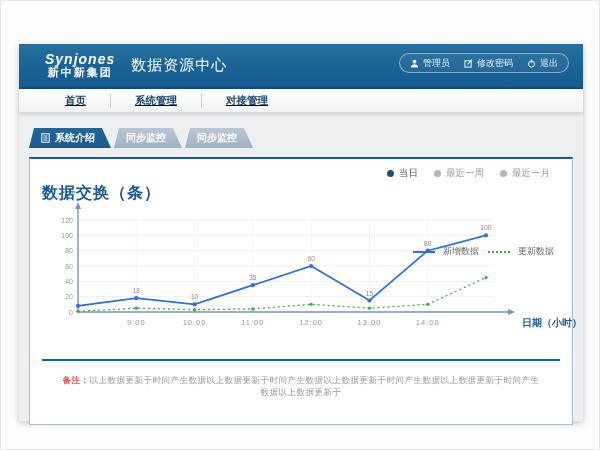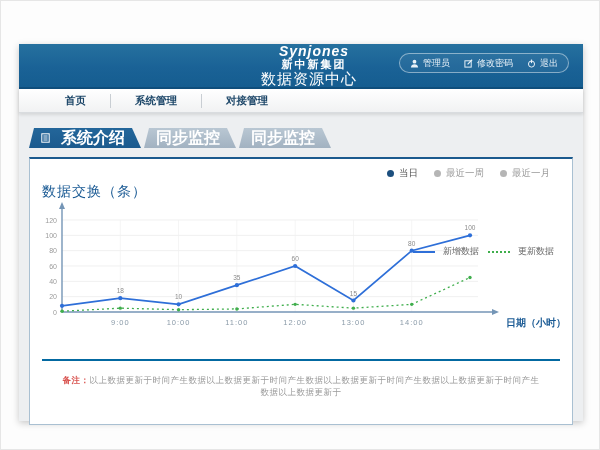--- a/index.html
+++ b/index.html
@@ -6,61 +6,61 @@
   html,body { width:600px; height:450px; overflow:hidden; background:#fff;
     font-family:"Liberation Sans","DejaVu Sans",sans-serif; }
   .canvas { position:relative; width:600px; height:450px; background:#fdfdfd;
     border:1px solid #e6e6e6; }
   .app { position:absolute; left:18px; top:43px; width:564px; height:377px;
     background:#edeff1; box-shadow:0 2px 7px rgba(0,0,0,.22); }
 
   
   .hdr { position:relative; height:45px;
     background:linear-gradient(#26719f,#1a6296 55%,#155d90);
-    border-bottom:2px solid #0f4e7c; display:flex; align-items:center;flex-direction:column; }
+    border-bottom:2px solid #0f4e7c; display:flex; align-items:center; }
   .logo { margin-left:26px; color:#fff; line-height:1.05; text-align:center; }
   .logo .l1 { font-size:14px; font-weight:bold; letter-spacing:1px; font-style:italic; }
   .logo .l2 { font-size:11px; font-weight:bold; letter-spacing:2px; }
   .app-title { color:#fff; font-size:15px; margin-left:16px; letter-spacing:1px; }
   .usermenu { position:absolute; right:14px; top:9px; height:20px;
     border:1px solid rgba(255,255,255,.45); border-radius:10px;
     display:flex; align-items:center; padding:0 10px; gap:14px;
     background:rgba(255,255,255,.05); }
   .uitem { display:flex; align-items:center; gap:4px; color:#eaf2f8;
     font-size:9px; cursor:pointer; }
   .uitem svg { display:block; }
 
   
   .nav { height:24px; background:linear-gradient(#ffffff,#f1f2f3);
     border-bottom:1px solid #d9dcdf; box-shadow:0 2px 3px rgba(0,0,0,.10);
-    display:flex; align-items:center; padding-left:22px; position:relative; z-index:2; }
+    display:flex; align-items:center; padding-left:22px; position:relative; z-index:2;text-decoration:underline; }
   .nav-item { font-size:10.5px; font-weight:bold; color:#1c4668; padding:0 24px;
     border-right:1px solid #c9ced3; cursor:pointer; }
   .nav-item:last-child { border-right:none; }
 
   
   .tabs { display:flex; margin:15px 0 0 10px; height:20px; align-items:flex-end; gap:3px; }
-  .tab { height:20px; display:flex; align-items:center; gap:11px; padding:0 16px 0 12px;
-    font-size:16px; font-weight:bold; color:#fff; cursor:pointer;
+  .tab { height:20px; display:flex; align-items:center; gap:5px; padding:0 16px 0 12px;
+    font-size:10px; font-weight:bold; color:#fff; cursor:pointer;
     clip-path:polygon(5px 0, calc(100% - 9px) 0, 100% 100%, 0 100%);
     background:linear-gradient(#b9c7d3,#a2b2c1); }
   .tab.active { background:linear-gradient(#23669a,#1b5a8e); }
   .tab .doc svg { display:block; }
 
   
   .panel { position:relative; margin:9px 10px; height:268px; background:#fff;
     border:1px solid #a9c0d2; border-top:2px solid #1b5a8e; }
   .radios { position:absolute; top:8px; right:22px; display:flex; gap:16px; }
   .radio { display:flex; align-items:center; gap:5px; font-size:9.5px; color:#999; cursor:pointer; }
   .radio .dot { width:7px; height:7px; border-radius:50%; background:#b5b5b5; }
   .radio.sel { color:#555; }
   .radio.sel .dot { background:#1c4f7e; }
-  .ylabel { position:absolute; left:12px; top:24px; font-size:14px; font-weight:normal;
+  .ylabel { position:absolute; left:12px; top:24px; font-size:16px; font-weight:bold;
     color:#1a5a94; letter-spacing:1px; }
-  .chart-wrap { position:absolute; left:0; top:38px; width:545px; height:160px; }
+  .chart-wrap { position:absolute; left:16px; top:38px; width:545px; height:160px; }
   .chart-legend { position:absolute; right:18px; top:86px; display:flex;
     gap:9px; }
   .leg { display:flex; align-items:center; gap:8px; font-size:9px; color:#666; }
   .leg .sw { width:22px; height:0; }
   .leg .sw.solid  { border-top:2px solid #2e6fd8; }
   .leg .sw.dotted { border-top:2px dotted #3fae4c; }
   .note { position:absolute; left:12px; right:12px; top:200px; border-top:2px solid #0369a1;
     padding:14px 18px 0 18px; font-size:8.5px; color:#9a9a9a; text-align:center;
     letter-spacing:.5px; }
   .note b { color:#d9534f; font-weight:bold; }

